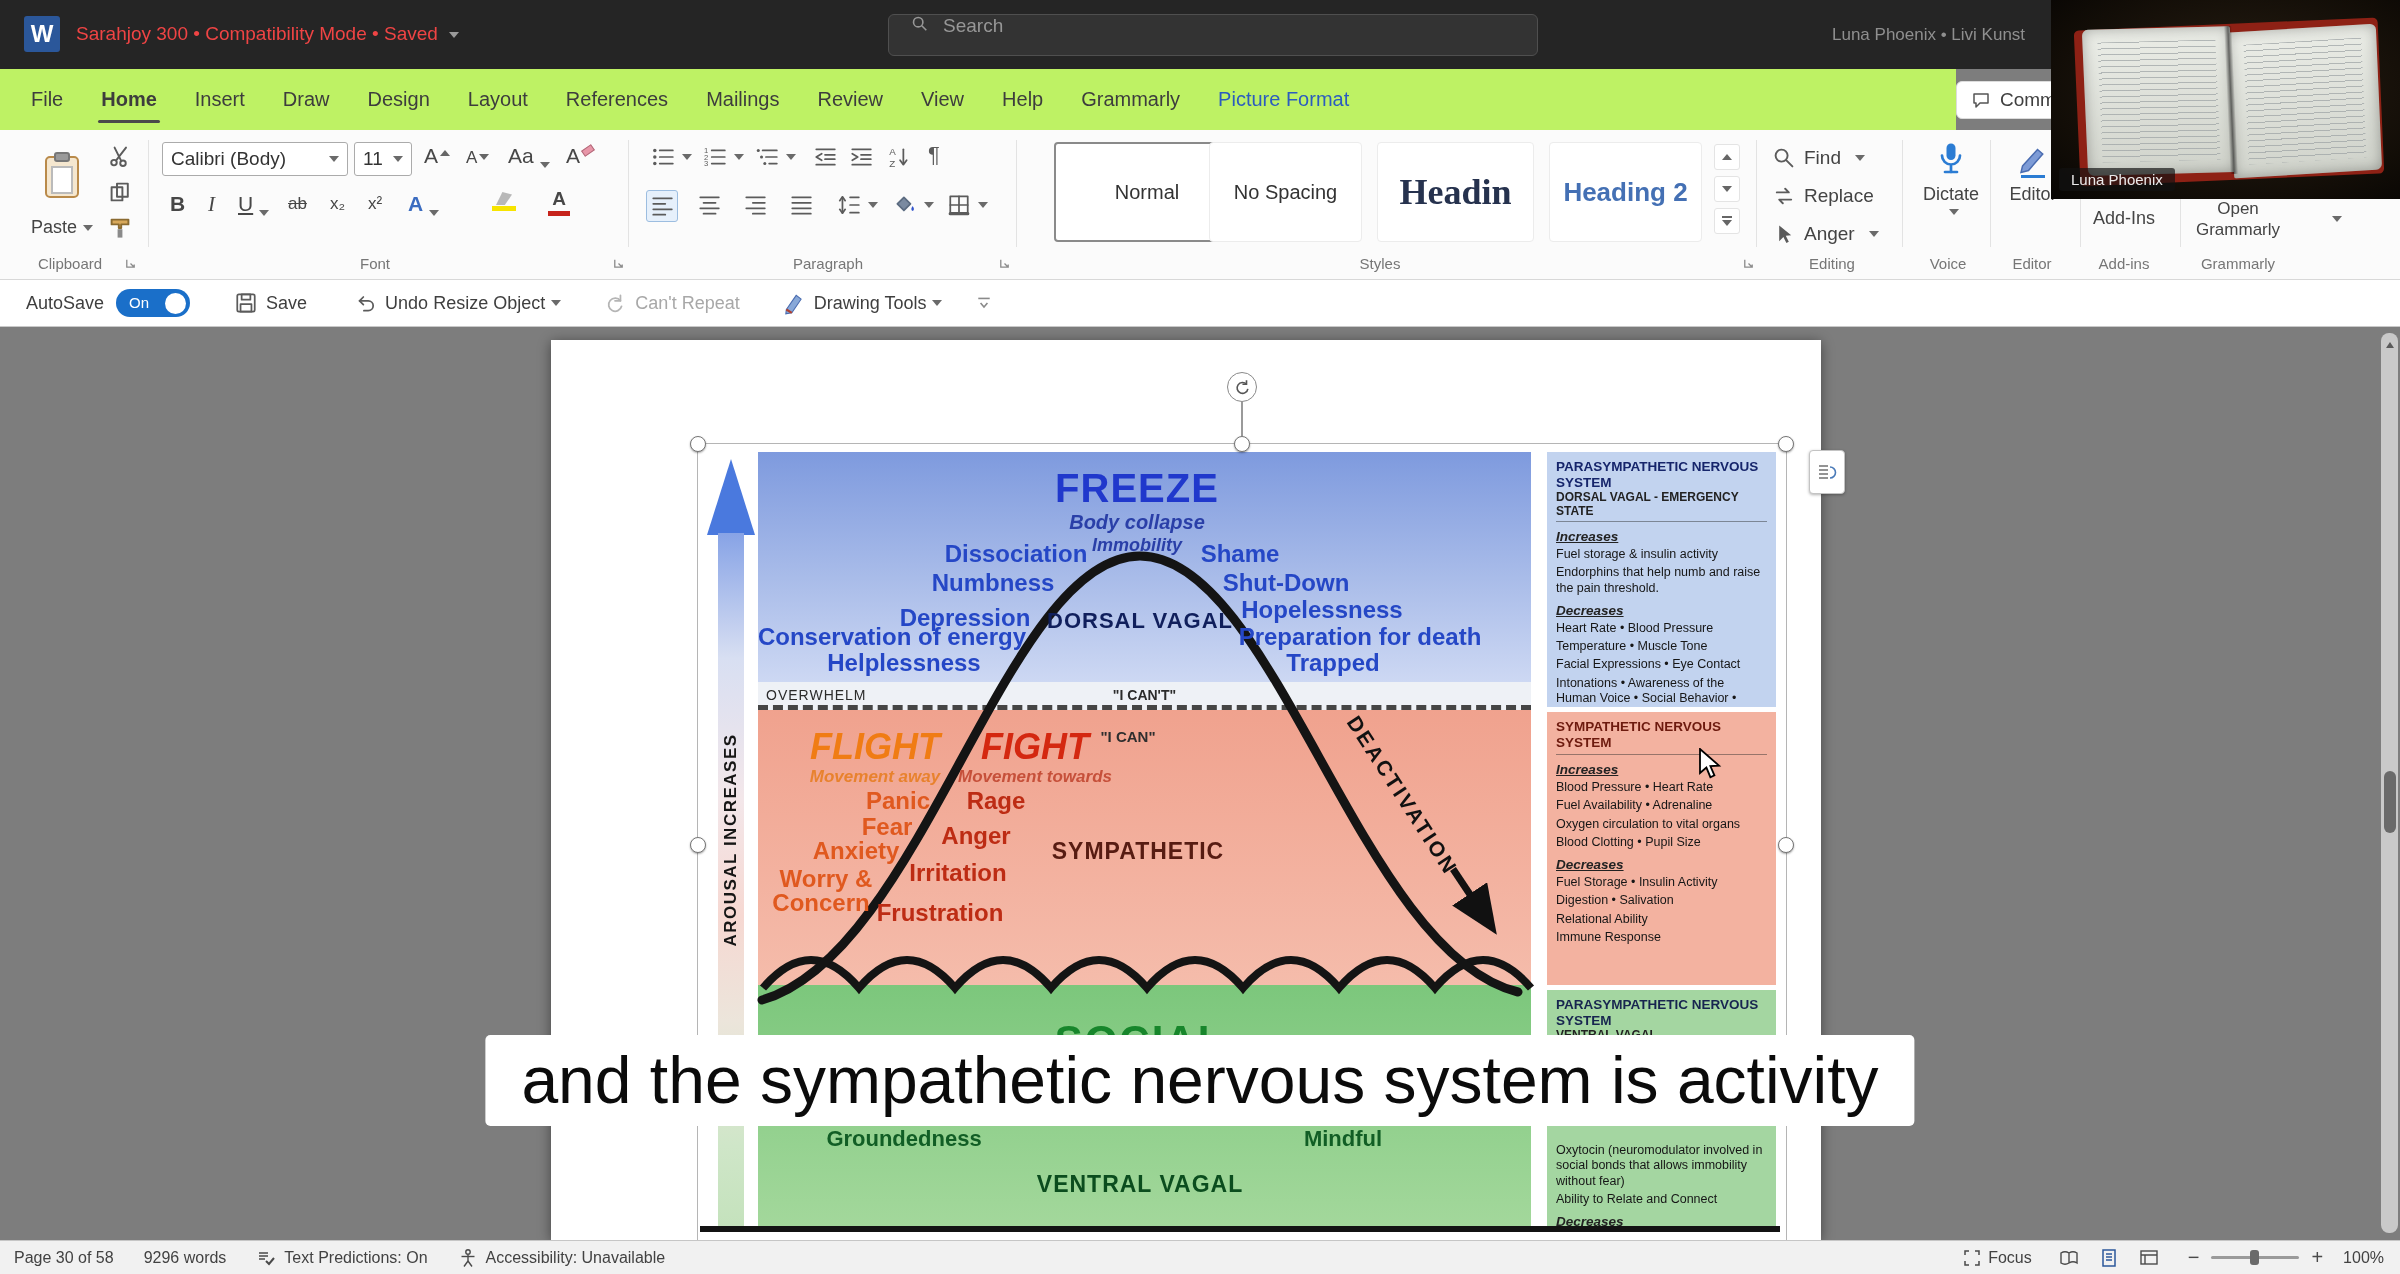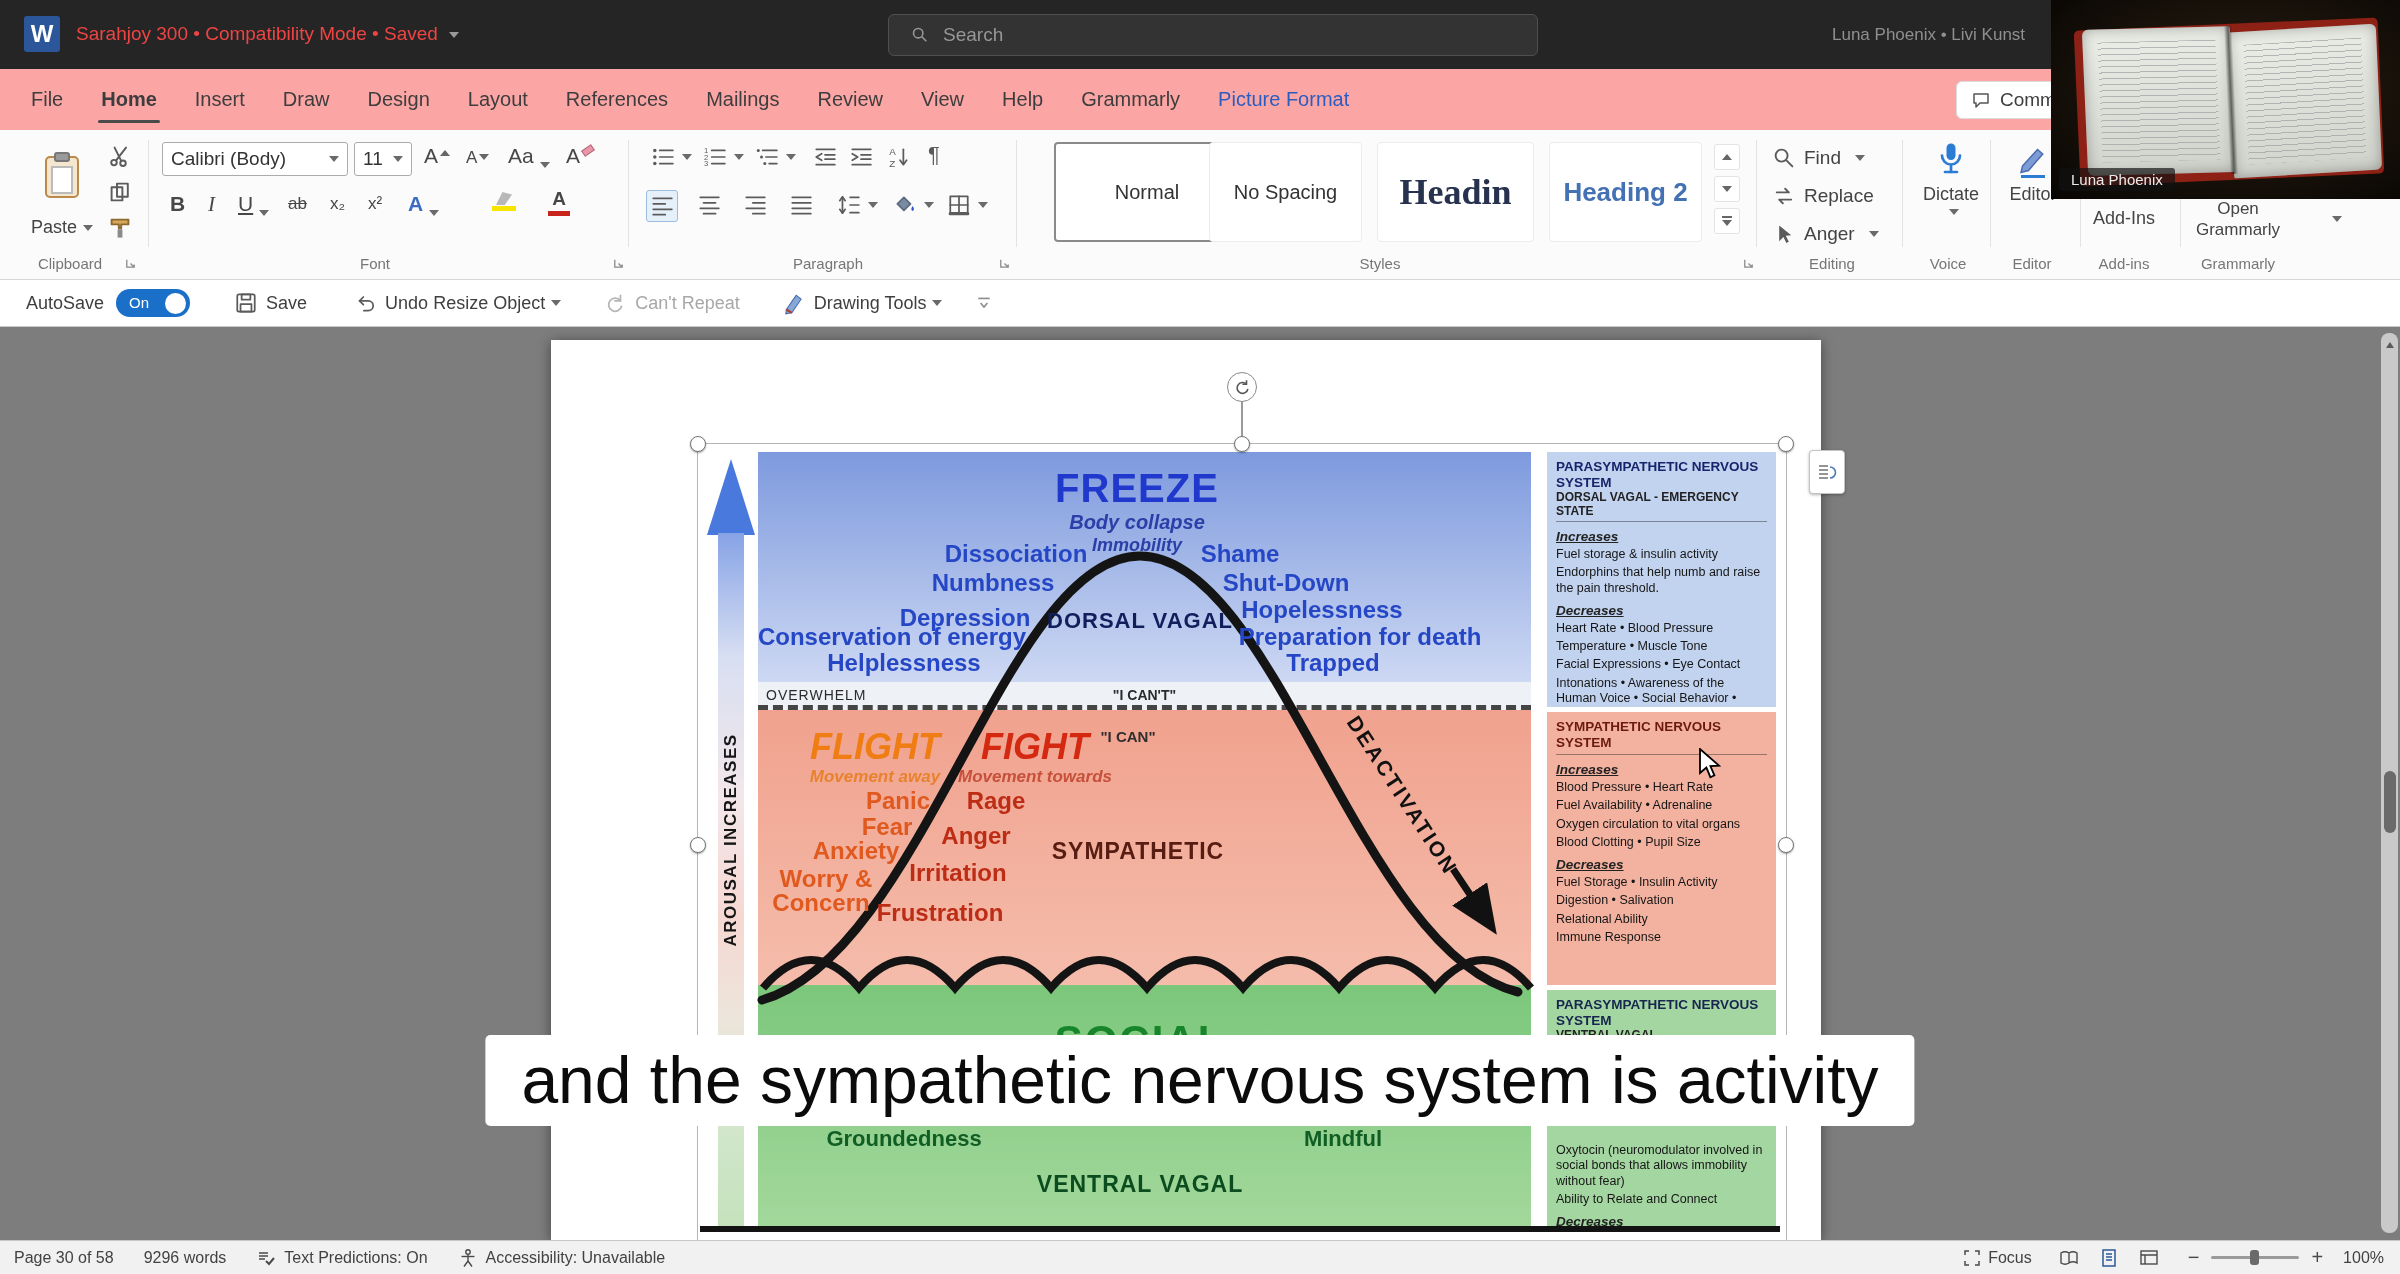--- a/index.html
+++ b/index.html
@@ -6,26 +6,26 @@
 html,body{width:2400px;height:1274px}
 body{position:relative;overflow:hidden;background:#7d7d7d;font-family:"Liberation Sans",sans-serif}
 svg{display:block}
 .chev{display:inline-block;width:0;height:0;border-left:5px solid transparent;border-right:5px solid transparent;border-top:6px solid #6a6a6a;margin-left:6px;vertical-align:middle}
 .chev.lt{border-top-color:#9a9a9a}
 
 
 #titlebar{position:absolute;top:0;left:0;width:2400px;height:69px;background:#252525;z-index:5}
 #app-icon{position:absolute;left:24px;top:16px;width:36px;height:36px;background:#2b579a;color:#fff;font-weight:bold;font-size:24px;display:flex;align-items:center;justify-content:center;border-radius:3px}
 #doc-title{position:absolute;left:76px;top:23px;font-size:19px;color:#ef4444;white-space:nowrap}
-#search-pill{position:absolute;left:888px;top:14px;width:650px;height:42px;background:#333333;border:1px solid #4f4f4f;border-radius:6px;display:flex;align-items:center;color:#979797;font-size:19px}
+#search-pill{position:absolute;left:888px;top:14px;width:650px;height:42px;background:#333333;border:1px solid #4f4f4f;border-radius:6px;display:flex;align-items:flex-start;color:#979797;font-size:19px}
 #search-pill .mag{margin:0 14px 0 22px}
 #presence{position:absolute;left:1832px;top:25px;font-size:17px;color:#8f8f8f;white-space:nowrap}
 
 
-#menubar{position:absolute;top:69px;left:0;width:2400px;height:61px;background:#fca5a5;z-index:4}
+#menubar{position:absolute;top:69px;left:0;width:1956px;height:61px;background:#bef264;z-index:4}
 #menu-tabs{display:flex;align-items:stretch;height:100%;padding-left:12px}
 .menu-tab{font-size:20px;color:#3d3d3d;padding:0 19px;display:flex;align-items:center;position:relative;cursor:default}
 .menu-tab.active{font-weight:700}
 .menu-tab.active::after{content:"";position:absolute;left:16px;right:16px;bottom:7px;height:3px;background:#4a4a4a;border-radius:2px}
 .menu-tab.accent{color:#2b5cbf}
 #comments-btn{position:absolute;left:1956px;top:12px;height:38px;display:flex;align-items:center;gap:9px;border:1px solid #dcdcdc;border-radius:6px;padding:0 14px;color:#3f3f3f;font-size:19px;background:#fff}
 
 
 #ribbon{position:absolute;top:130px;left:0;width:2400px;height:150px;background:#fbfbfb;border-bottom:1px solid #d8d8d8;z-index:4}
 .vsep{position:absolute;top:10px;bottom:32px;width:1px;background:#e3e3e3}

